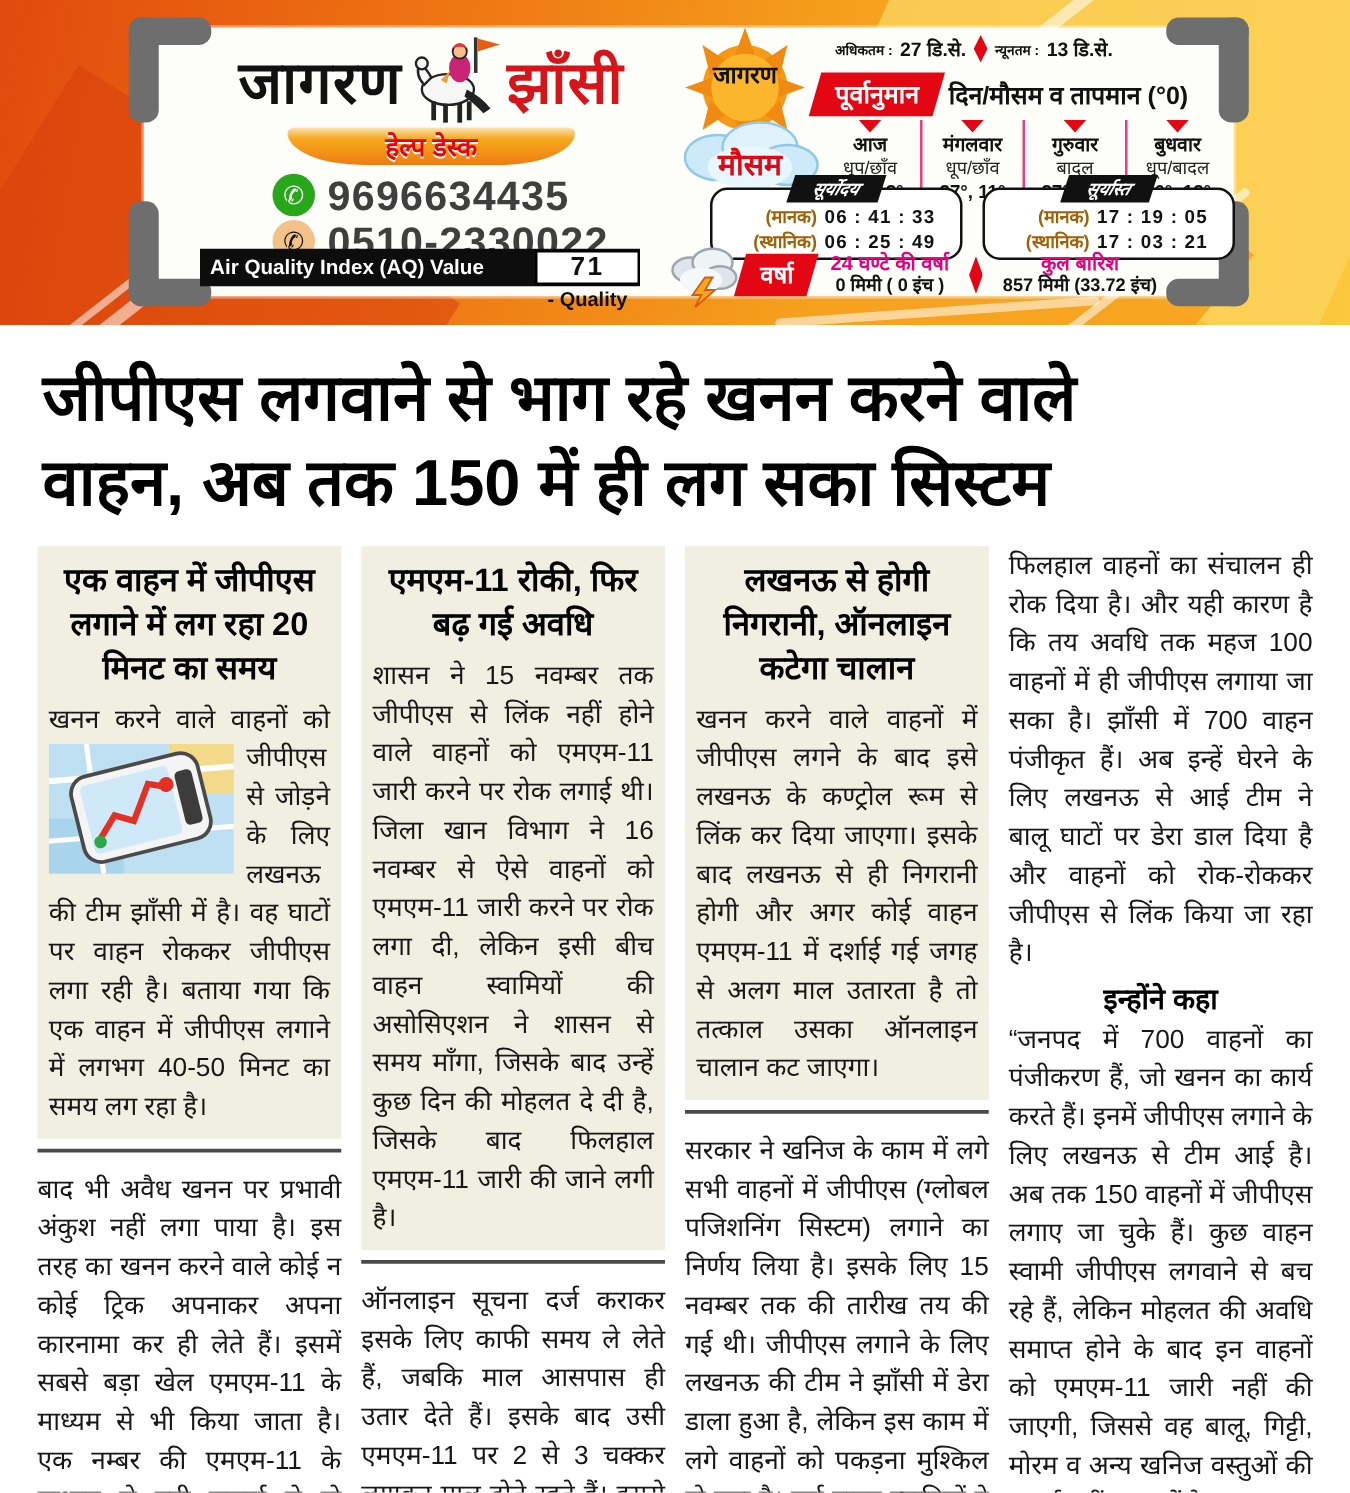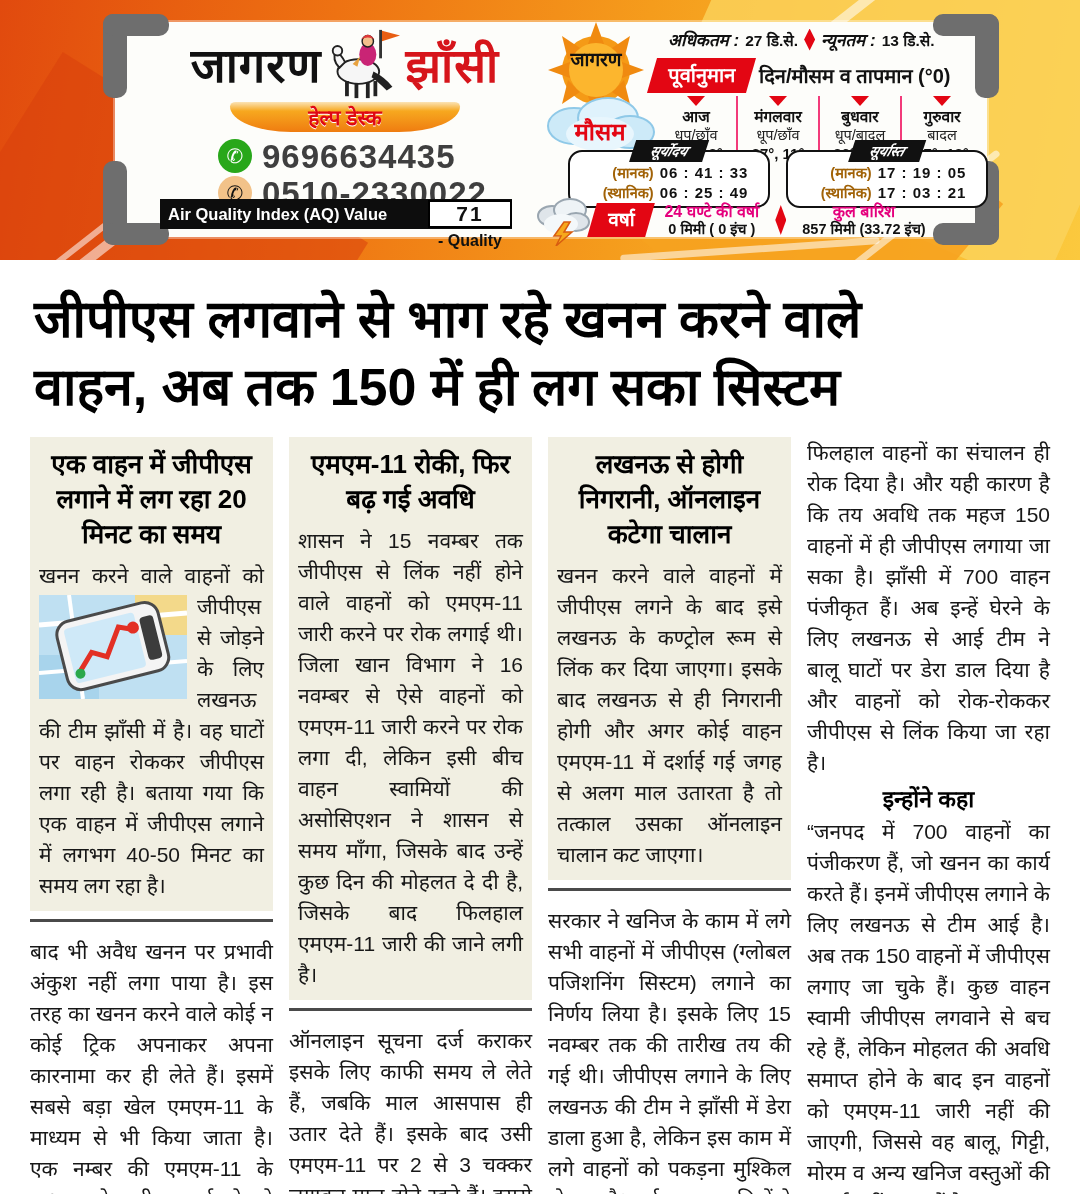--- a/index.html
+++ b/index.html
@@ -49,21 +49,21 @@
   .aqibar{position:absolute;left:45px;top:177px;width:352px;height:30px;background:#0d0d0d;display:flex;align-items:center;gap:22px;}
   .aqibar .lbl{color:#fff;font-size:16.5px;font-weight:bold;padding:0 8px;white-space:nowrap;}
   .aqibox{margin-left:auto;background:#fff;border:2px solid #000;height:24px;display:flex;align-items:center;padding:0 8px;gap:6px;flex-direction:column;}
   .aqibox .val{font-size:21px;font-weight:bold;color:#111;letter-spacing:2px;}
   .aqibox .st{font-size:16px;font-weight:bold;color:#111;white-space:nowrap;}
 
   
   .wx{position:absolute;left:425px;top:0;width:447px;height:215px;}
   .wxlogo{position:absolute;left:-2px;top:0;width:122px;height:138px;}
   .maxmin{position:absolute;left:128px;top:6px;width:318px;display:flex;align-items:center;gap:6px;white-space:nowrap;}
-  .maxmin b{font-size:17px;color:#111;font-style:italic;}
+  .maxmin b{font-size:11px;color:#111;}
   .maxmin span{font-size:15.5px;color:#111;font-weight:bold;}
   .dia{width:11px;height:22px;background:#e30613;clip-path:polygon(50% 0,100% 50%,50% 100%,0 50%);flex:0 0 auto;}
   .fc{position:absolute;left:112px;top:36px;display:flex;align-items:center;gap:8px;}
   .fcband{background:#e30613;color:#fff;font-weight:bold;font-size:20px;padding:3px 16px 5px;transform:skewX(-16deg);}
   .fcband i{display:inline-block;transform:skewX(16deg);font-style:normal;}
   .fctitle{font-size:20px;font-weight:bold;color:#111;white-space:nowrap;}
   .days{position:absolute;left:116px;top:74px;width:326px;display:flex;}
   .day{flex:1;text-align:center;border-left:2px solid #f23a7a;padding:0 2px;}
   .day:first-child{border-left:none;}
   .tri{width:0;height:0;border-left:9px solid transparent;border-right:9px solid transparent;border-top:10px solid #e30613;margin:0 auto 2px;}
@@ -222,29 +222,29 @@
             <div class="dtemp">27°, 12°</div>
           </div>
           <div class="day">
             <div class="tri"></div>
             <div class="dname">मंगलवार</div>
             <div class="dsky">धूप/छाँव</div>
             <div class="dtemp">27°, 11°</div>
           </div>
           <div class="day">
             <div class="tri"></div>
+            <div class="dname">गुरुवार</div>
+            <div class="dsky">बादल</div>
+            <div class="dtemp">27°, 13°</div>
+          </div>
+          <div class="day">
+            <div class="tri"></div>
             <div class="dname">बुधवार</div>
             <div class="dsky">धूप/बादल</div>
             <div class="dtemp">26°, 12°</div>
-          </div>
-          <div class="day">
-            <div class="tri"></div>
-            <div class="dname">गुरुवार</div>
-            <div class="dsky">बादल</div>
-            <div class="dtemp">27°, 13°</div>
           </div>
         </div>
 
         <div class="sunboxes">
           <div class="sbox">
             <span class="hdr">सूर्योदय</span>
             <div class="srow">
               <span class="l">(मानक)</span>
               <span class="t">06 : 41 : 33</span>
             </div>
@@ -336,20 +336,20 @@
     <div class="col">
       <div class="box">
         <h3>लखनऊ से होगी निगरानी, ऑनलाइन कटेगा चालान</h3>
         <div class="btxt">खनन करने वाले वाहनों में जीपीएस लगने के बाद इसे लखनऊ के कण्ट्रोल रूम से लिंक कर दिया जाएगा। इसके बाद लखनऊ से ही निगरानी होगी और अगर कोई वाहन एमएम-11 में दर्शाई गई जगह से अलग माल उतारता है तो तत्काल उसका ऑनलाइन चालान कट जाएगा।</div>
       </div>
       <hr class="rule">
       <div class="body-p">सरकार ने खनिज के काम में लगे सभी वाहनों में जीपीएस (ग्लोबल पजिशनिंग सिस्टम) लगाने का निर्णय लिया है। इसके लिए 15 नवम्बर तक की तारीख तय की गई थी। जीपीएस लगाने के लिए लखनऊ की टीम ने झाँसी में डेरा डाला हुआ है, लेकिन इस काम में लगे वाहनों को पकड़ना मुश्किल हो गया है। कई वाहन स्वामियों ने तो जीपीएस से बचने के लिए</div>
     </div>
 
     <div class="col">
-      <div class="body-p">फिलहाल वाहनों का संचालन ही रोक दिया है। और यही कारण है कि तय अवधि तक महज 150 वाहनों में ही जीपीएस लगाया जा सका है। झाँसी में 700 वाहन पंजीकृत हैं। अब इन्हें घेरने के लिए लखनऊ से आई टीम ने बालू घाटों पर डेरा डाल दिया है और वाहनों को रोक-रोककर जीपीएस से लिंक किया जा रहा है।</div>
+      <div class="body-p">फिलहाल वाहनों का संचालन ही रोक दिया है। और यही कारण है कि तय अवधि तक महज 100 वाहनों में ही जीपीएस लगाया जा सका है। झाँसी में 700 वाहन पंजीकृत हैं। अब इन्हें घेरने के लिए लखनऊ से आई टीम ने बालू घाटों पर डेरा डाल दिया है और वाहनों को रोक-रोककर जीपीएस से लिंक किया जा रहा है।</div>
       <div class="said">इन्होंने कहा</div>
       <div class="body-p">“जनपद में 700 वाहनों का पंजीकरण हैं, जो खनन का कार्य करते हैं। इनमें जीपीएस लगाने के लिए लखनऊ से टीम आई है। अब तक 150 वाहनों में जीपीएस लगाए जा चुके हैं। कुछ वाहन स्वामी जीपीएस लगवाने से बच रहे हैं, लेकिन मोहलत की अवधि समाप्त होने के बाद इन वाहनों को एमएम-11 जारी नहीं की जाएगी, जिससे वह बालू, गिट्टी, मोरम व अन्य खनिज वस्तुओं की ढुलाई नहीं कर सकेंगे।”</div>
 
     </div>
 
   </div>
 </div>
 
 </body></html>

